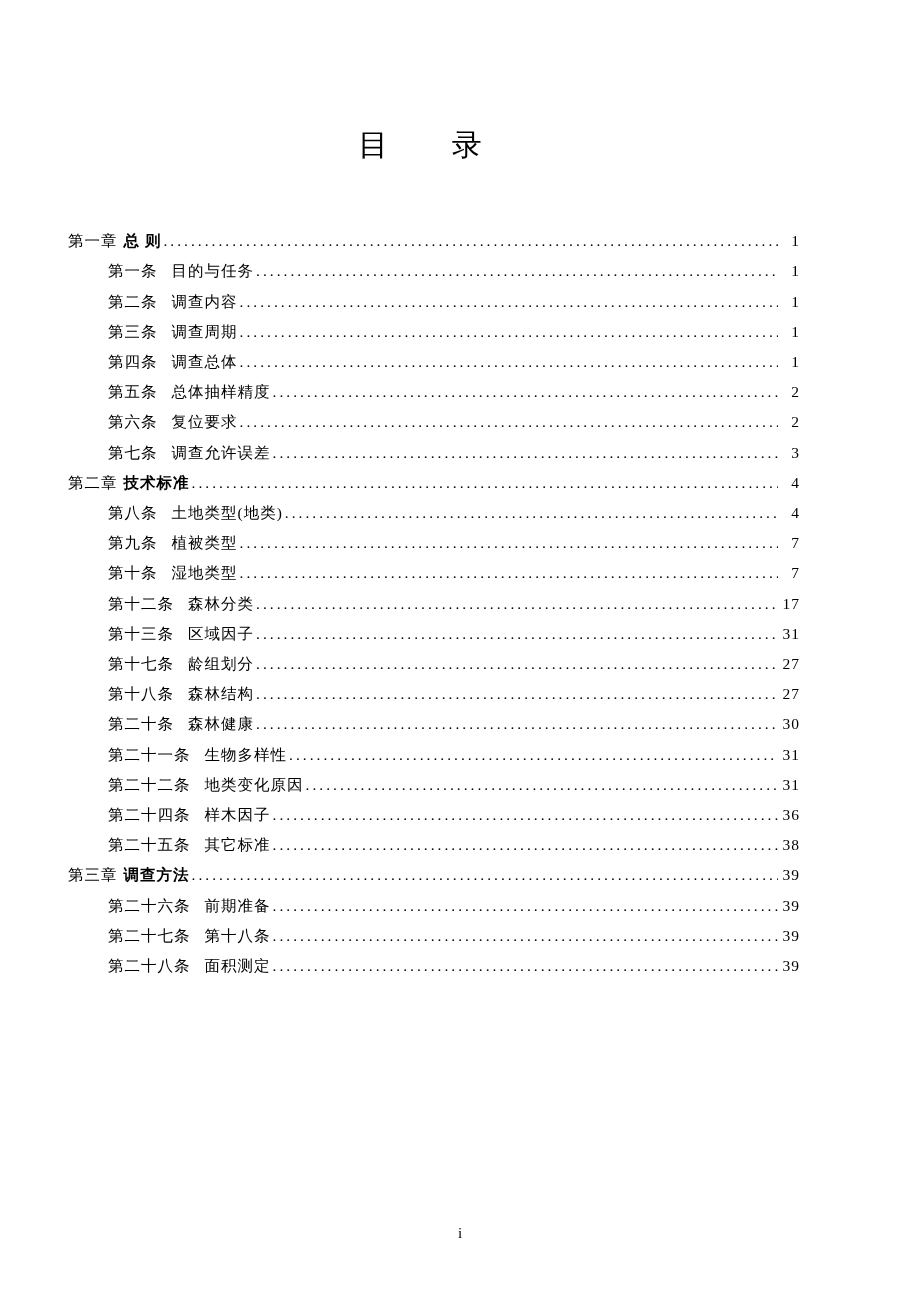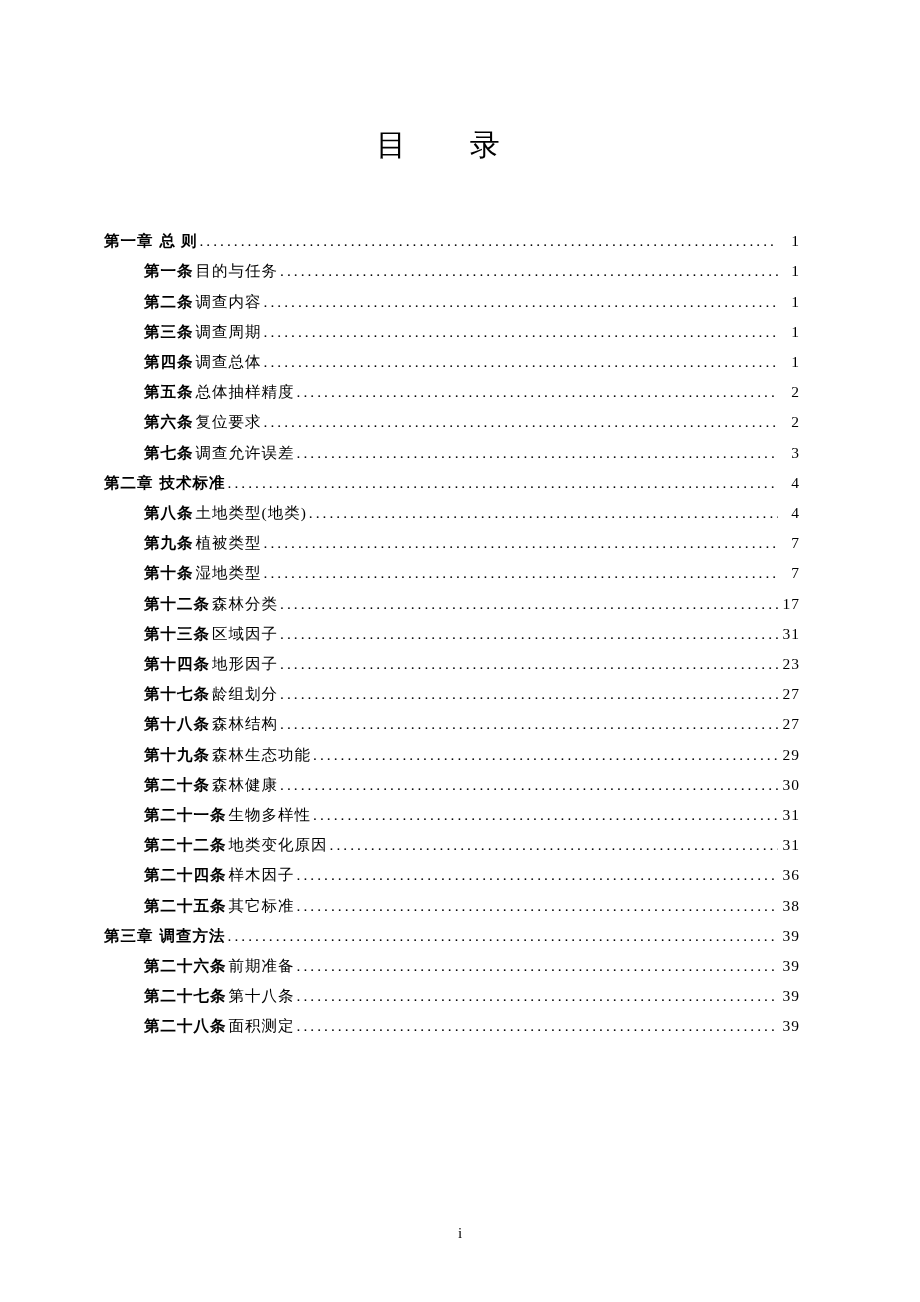--- a/index.html
+++ b/index.html
@@ -8,21 +8,21 @@
     background: #fff;
     font-family: "SimSun", "Songti SC", serif;
     color: #000;
   }
   .page {
     width: 920px;
     height: 1302px;
     position: relative;
     box-sizing: border-box;
     padding-top: 105px;
-    padding-left: 104px;
+    padding-left: 68px;
     padding-right: 120px;
   }
   .title {
     text-align: center;
     font-size: 30px;
     letter-spacing: 28px;
     margin-bottom: 60px;
     font-weight: normal;
   }
   .toc {
@@ -33,33 +33,33 @@
     align-items: baseline;
     margin: 0;
     padding: 0;
     line-height: 30.2px;
     white-space: nowrap;
   }
   .indent-chapter { padding-left: 0; }
   .indent-article { padding-left: 40px; }
   .chapter-no,
   .article-no {
-    font-weight: bold;
+    font-weight: normal;
     letter-spacing: 1px;
   }
   .chapter-label,
   .article-label {
     font-weight: bold;
     letter-spacing: 1px;
     margin-left: 6px;
   }
   .article-label-normal {
     font-weight: normal;
     letter-spacing: 1px;
-    margin-left: 2px;
+    margin-left: 14px;
   }
   .leader {
     flex: 1 1 auto;
     overflow: hidden;
     letter-spacing: 3px;
     font-weight: normal;
     margin-left: 2px;
     margin-right: 4px;
   }
   .leader::before {
@@ -166,42 +166,30 @@
         <span class="leader"></span>
         <span class="pg">17</span>
       </div>
       <div class="toc-row indent-article">
         <span class="article-no">第十三条</span>
         <span class="article-label-normal">区域因子</span>
         <span class="leader"></span>
         <span class="pg">31</span>
       </div>
       <div class="toc-row indent-article">
-        <span class="article-no">第十四条</span>
-        <span class="article-label-normal">地形因子</span>
-        <span class="leader"></span>
-        <span class="pg">23</span>
-      </div>
-      <div class="toc-row indent-article">
         <span class="article-no">第十七条</span>
         <span class="article-label-normal">龄组划分</span>
         <span class="leader"></span>
         <span class="pg">27</span>
       </div>
       <div class="toc-row indent-article">
         <span class="article-no">第十八条</span>
         <span class="article-label-normal">森林结构</span>
         <span class="leader"></span>
         <span class="pg">27</span>
-      </div>
-      <div class="toc-row indent-article">
-        <span class="article-no">第十九条</span>
-        <span class="article-label-normal">森林生态功能</span>
-        <span class="leader"></span>
-        <span class="pg">29</span>
       </div>
       <div class="toc-row indent-article">
         <span class="article-no">第二十条</span>
         <span class="article-label-normal">森林健康</span>
         <span class="leader"></span>
         <span class="pg">30</span>
       </div>
       <div class="toc-row indent-article">
         <span class="article-no">第二十一条</span>
         <span class="article-label-normal">生物多样性</span>

